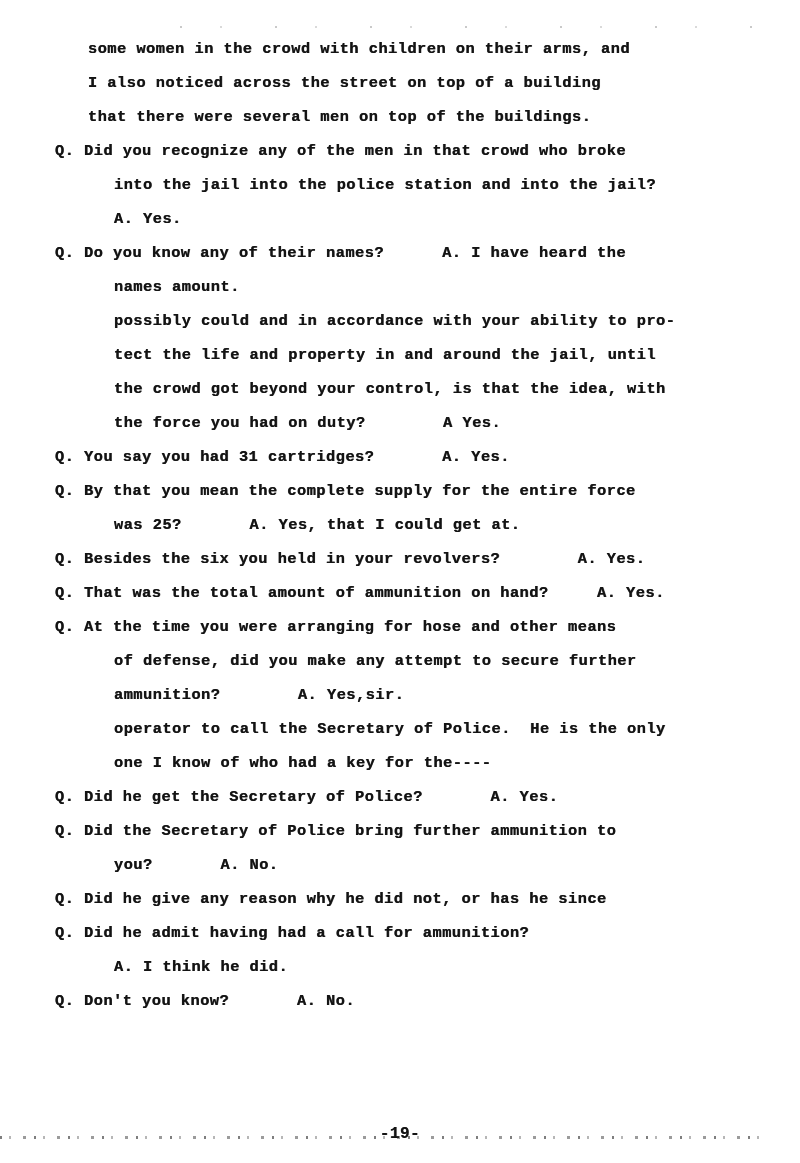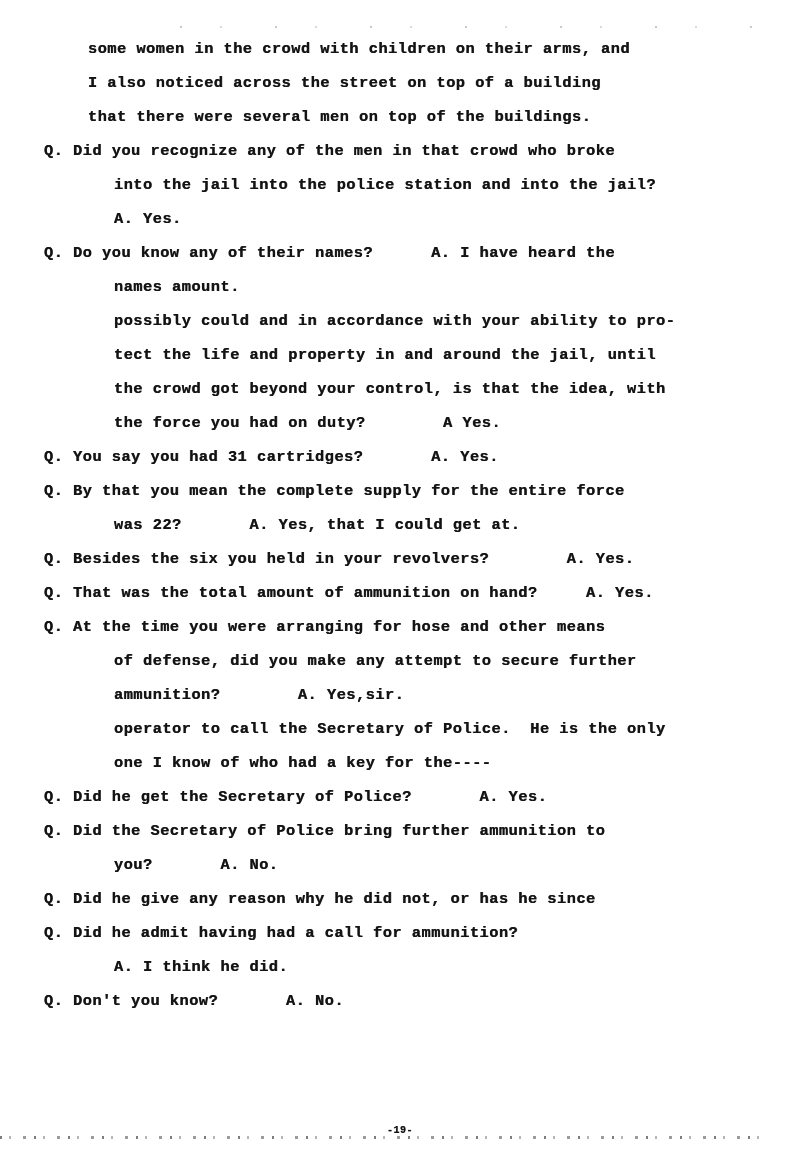--- a/index.html
+++ b/index.html
@@ -36,32 +36,32 @@
     letter-spacing: 0.5px;
     color: #131313;
     
     text-shadow:
        0.35px 0 0 rgba(20,20,20,0.55),
       -0.35px 0 0 rgba(20,20,20,0.32),
        0 0.35px 0 rgba(20,20,20,0.30);
   }
 
   
-  .line.q      { padding-left: 44px; }   
+  .line.q      { padding-left: 55px; }   
   .line.cont   { padding-left: 114px; }   
   .line.flush  { padding-left: 88px; }   
 
   
   #page-number {
     position: absolute;
     left: 0;
     top: 1125px;
     width: 800px;
     text-align: center;
-    font-size: 10px;
+    font-size: 16px;
     font-weight: 700;
     letter-spacing: 0.5px;
     color: #131313;
     font-family: "Liberation Mono", "DejaVu Sans Mono", monospace;
     text-shadow:
        0.35px 0 0 rgba(20,20,20,0.55),
       -0.35px 0 0 rgba(20,20,20,0.32);
   }
 
   
@@ -113,21 +113,21 @@
       <div class="line cont">into the jail into the police station and into the jail?</div>
       <div class="line cont">A. Yes.</div>
       <div class="line q">Q. Do you know any of their names?      A. I have heard the</div>
       <div class="line cont">names amount.</div>
       <div class="line cont">possibly could and in accordance with your ability to pro-</div>
       <div class="line cont">tect the life and property in and around the jail, until</div>
       <div class="line cont">the crowd got beyond your control, is that the idea, with</div>
       <div class="line cont">the force you had on duty?        A Yes.</div>
       <div class="line q">Q. You say you had 31 cartridges?       A. Yes.</div>
       <div class="line q">Q. By that you mean the complete supply for the entire force</div>
-      <div class="line cont">was 22?       A. Yes, that I could get at.</div>
+      <div class="line cont">was 25?       A. Yes, that I could get at.</div>
       <div class="line q">Q. Besides the six you held in your revolvers?        A. Yes.</div>
       <div class="line q">Q. That was the total amount of ammunition on hand?     A. Yes.</div>
       <div class="line q">Q. At the time you were arranging for hose and other means</div>
       <div class="line cont">of defense, did you make any attempt to secure further</div>
       <div class="line cont">ammunition?        A. Yes,sir.</div>
       <div class="line cont">operator to call the Secretary of Police.  He is the only</div>
       <div class="line cont">one I know of who had a key for the----</div>
       <div class="line q">Q. Did he get the Secretary of Police?       A. Yes.</div>
       <div class="line q">Q. Did the Secretary of Police bring further ammunition to</div>
       <div class="line cont">you?       A. No.</div>

